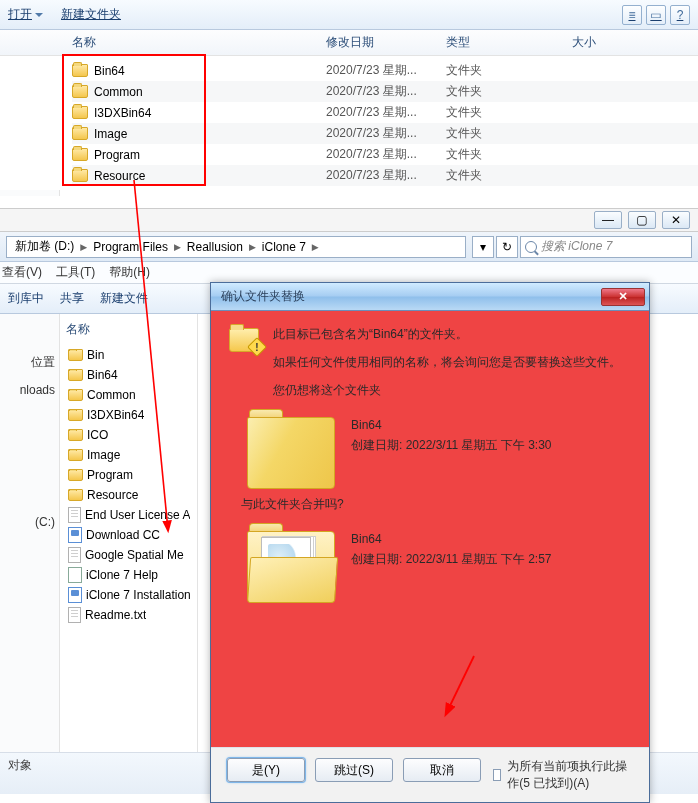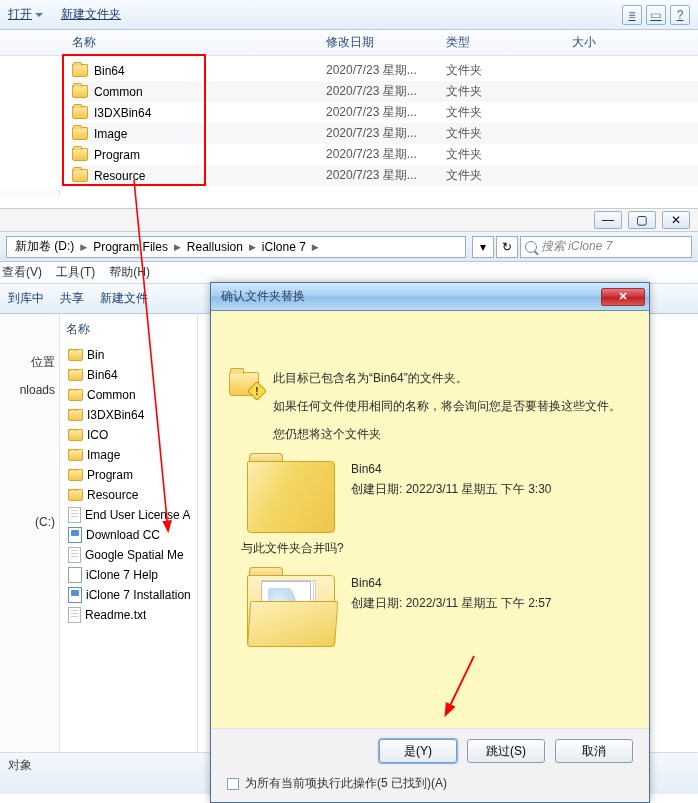--- a/index.html
+++ b/index.html
@@ -41,42 +41,42 @@
     .ti { display:flex; align-items:center; gap:4px; padding:2px 2px 2px 6px; height:20px; }
     .fic { width:15px; height:12px; background:linear-gradient(#ffe9a6,#f4c64d); border:1px solid #d7a828; border-radius:1px 1px 2px 2px; position:relative; flex-shrink:0; }
     .fic:before{ content:''; position:absolute; top:-3px; left:0; width:6px; height:3px; background:#f4d87e; border:1px solid #d7a828; border-bottom:none; border-radius:1px 1px 0 0; }
     .file { width:13px; height:16px; background:#fff; border:1px solid #b1b1b1; position:relative; flex-shrink:0; }
     .file:before{content:'';position:absolute;top:2px;left:2px;right:2px;height:1px;background:#cfcfcf;box-shadow:0 3px 0 #cfcfcf,0 6px 0 #cfcfcf;}
     .html { width:14px; height:16px; background:#fff; border:1px solid #5a8fd6; position:relative; flex-shrink:0; }
     .html:before{content:'';position:absolute;inset:2px 2px 6px 2px;background:#5a8fd6;border-radius:1px;}
     .chm { width:14px; height:16px; background:#fff; border:1px solid #8a9; position:relative; flex-shrink:0; }
     .ti span{ white-space:nowrap; overflow:hidden; }
     .status { height:42px; border-top:1px solid #d7dee8; background:linear-gradient(#f3f8fd,#e6eef7); padding:4px 8px; color:#444; display:flex; align-items:flex-start; gap:8px; }
-    .dlg { position:absolute; left:210px; top:282px; width:440px; height:521px; background:#fef9c3; border:1px solid #4b6d9a; box-shadow:0 0 8px rgba(0,0,0,.3); display:flex; flex-direction:column;gap:44px; }
+    .dlg { position:absolute; left:210px; top:282px; width:440px; height:521px; background:#ef4444; border:1px solid #4b6d9a; box-shadow:0 0 8px rgba(0,0,0,.3); display:flex; flex-direction:column; }
     .dlgtitle { height:28px; background:linear-gradient(#d0ebff,#a6cdf2 48%,#8fbfeb 52%,#b9d9f5); border-bottom:1px solid #6a8db8; display:flex; align-items:center; padding:0 4px 0 10px; color:#2a3f5a; }
     .dlgX { margin-left:auto; width:44px; height:18px; background:linear-gradient(#e78,#c33 48%,#b22 52%,#d55); border:1px solid #933; border-radius:2px; color:#fff; display:flex; align-items:center; justify-content:center; font-weight:bold; font-size:11px; }
     .dlgbody { flex:1; padding:14px 18px 10px 18px; color:#2a2a2a; font-size:12px; position:relative; }
     .dico { width:32px; height:26px; position:absolute; left:18px; top:14px; }
     .dico .bf{ width:30px; height:24px; background:linear-gradient(#ffeead,#f5c84d); border:1px solid #d7a828; border-radius:2px 2px 3px 3px; position:absolute; top:3px; }
     .dico .bf:before{content:'';position:absolute;top:-5px;left:0;width:12px;height:5px;background:#f6dd8a;border:1px solid #d7a828;border-bottom:none;border-radius:2px 2px 0 0;}
     .dico .ov{ position:absolute; bottom:-3px; right:-3px; width:14px; height:14px; background:#ffd94d; border:1px solid #c79a00; border-radius:2px; transform:rotate(45deg); }
     .dico .ov:after{content:'!';position:absolute;inset:0;transform:rotate(-45deg);display:flex;align-items:center;justify-content:center;color:#333;font-weight:bold;font-size:10px;}
     .dlgbody .intro{ margin-left:44px; }
     .dlgbody p{ margin-bottom:10px; line-height:1.5; }
     .q{ margin-top:6px; margin-bottom:14px; }
     .fblk { display:flex; gap:12px; margin-left:14px; margin-bottom:6px; align-items:flex-start; }
     .bigf { width:96px; height:80px; position:relative; flex-shrink:0; }
     .bigf .tab{ position:absolute; top:0; left:6px; width:34px; height:10px; background:linear-gradient(#f9e9ae,#f2d173); border:1px solid #d4a623; border-bottom:none; border-radius:4px 4px 0 0; }
     .bigf .bod{ position:absolute; top:8px; left:4px; right:4px; bottom:0; background:linear-gradient(120deg,#fbeeb0,#f4d766 40%,#eec64a); border:1px solid #d4a623; border-radius:2px 4px 4px 4px; }
     .bigf.open .bod{ background:linear-gradient(#fff2c6,#f6dc79); }
     .bigf.open .pg{ position:absolute; top:14px; left:18px; width:50px; height:58px; background:#fff; border:1px solid #bcbcbc; box-shadow:2px 0 0 #fff,2px 0 0 1px #cfcfcf,4px 0 0 #fff,4px 0 0 1px #cfcfcf; }
     .bigf.open .pg:before{content:'';position:absolute;inset:6px;background:radial-gradient(circle at 30% 30%,#c9e5f5,#8ec3e6 40%,#fff 44%);opacity:.6;border-radius:2px;}
     .bigf.open .front{ position:absolute; bottom:0; left:4px; right:4px; height:46px; background:linear-gradient(160deg,#fff0b7,#f0cf5b); border:1px solid #d4a623; border-radius:2px 2px 4px 4px; transform:skewX(-4deg); transform-origin:bottom; }
     .meta { padding-top:6px; line-height:1.7; }
-    .dlgfoot { border-top:1px solid #dde3ea; background:#f2f2f2; padding:10px 16px; display:flex; flex-direction:column; gap:12px; }
+    .dlgfoot { border-top:1px solid #dde3ea; background:#f2f2f2; padding:10px 16px; display:flex; flex-direction:row; gap:12px; }
     .btns { display:flex; gap:10px; justify-content:flex-end; }
     .wbtn { min-width:78px; height:24px; border:1px solid #8a9db5; border-radius:3px; background:linear-gradient(#fdfdfe,#e6ecf3); display:flex; align-items:center; justify-content:center; padding:0 12px; }
     .wbtn.hl { box-shadow:0 0 0 1px #7fb7ea,0 0 3px #7fb7ea; }
     .chk { display:flex; align-items:center; gap:6px; color:#333; }
     .chk .cb{ width:12px; height:12px; border:1px solid #8a9db5; background:#fff; }
     svg.arrow{ position:absolute; pointer-events:none; }
   </style>
 </head>
 <body>
 

